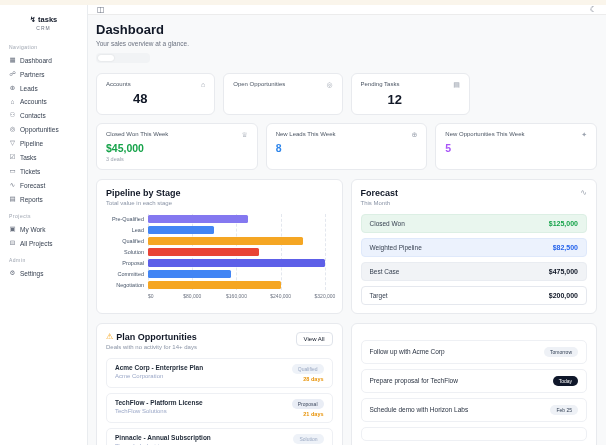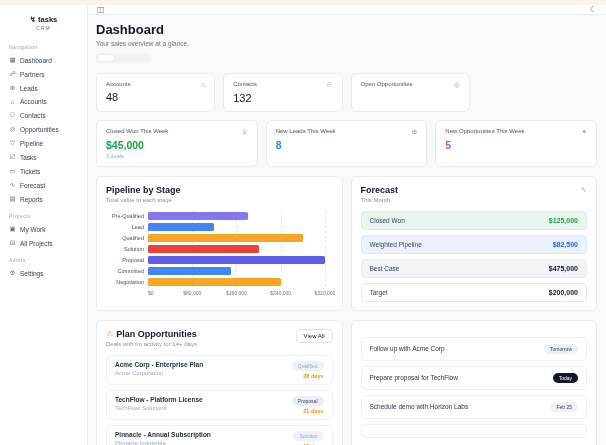--- a/index.html
+++ b/index.html
@@ -33,21 +33,21 @@
 
   .grid4{display:grid;grid-template-columns:repeat(4,1fr);gap:8px;margin-top:8px;}
   .grid3{display:grid;grid-template-columns:repeat(3,1fr);gap:8px;margin-top:8px;border-radius:13px;}
   .grid2{display:grid;grid-template-columns:repeat(2,1fr);gap:8px;margin-top:9px;}
 
   .card{background:#fff;border:1px solid #e8eaee;border-radius:6px;box-sizing:border-box;}
   .stat-card{padding:7px 9px;}
   .stat-top{display:flex;justify-content:space-between;align-items:flex-start;}
   .stat-label{font-size:6px;color:#4b5563;}
   .stat-ic{font-size:7px;color:#9ca3af;}
-  .stat-value{font-size:11px;font-weight:normal;margin-top:3px;}
+  .stat-value{font-size:13px;font-weight:bold;margin-top:3px;margin-left:27px;}
   .hl-card{padding:7px 9px;min-height:40px;}
   .hl-value{font-size:10.5px;font-weight:bold;margin-top:3px;}
   .hl-sub{font-size:5.5px;color:#9ca3af;margin-top:2px;min-height:6px;}
 
   .panel{padding:8px 9px;}
   .panel-head{display:flex;justify-content:space-between;align-items:flex-start;}
   .panel-title{font-size:9px;font-weight:bold;display:flex;align-items:center;gap:3px;}
   .panel-sub{font-size:6px;color:#8a94a6;margin-top:2px;}
   .warn{color:#f59e0b;font-size:8px;}
   .trend-ic{font-size:8px;color:#9ca3af;}
@@ -190,30 +190,30 @@
       <div class="grid4" id="stats">
           <div class="card stat-card">
     <div class="stat-top">
       <span class="stat-label">Accounts</span>
       <span class="stat-ic">⌂</span>
     </div>
     <div class="stat-value">48</div>
   </div>
           <div class="card stat-card">
     <div class="stat-top">
-      <span class="stat-label">Contacts</span>
-      <span class="stat-ic">⚇</span>
-    </div>
-    <div class="stat-value">132</div>
-  </div>
-          <div class="card stat-card">
-    <div class="stat-top">
       <span class="stat-label">Open Opportunities</span>
       <span class="stat-ic">◎</span>
     </div>
+  </div>
+          <div class="card stat-card">
+    <div class="stat-top">
+      <span class="stat-label">Pending Tasks</span>
+      <span class="stat-ic">▤</span>
+    </div>
+    <div class="stat-value">12</div>
   </div>
         </div>
 
       <div class="grid3" id="highlights">
           <div class="card hl-card">
     <div class="stat-top">
       <span class="stat-label">Closed Won This Week</span>
       <span class="stat-ic">♕</span>
     </div>
     <div class="hl-value" style="color: rgb(22, 163, 74);">$45,000</div>

